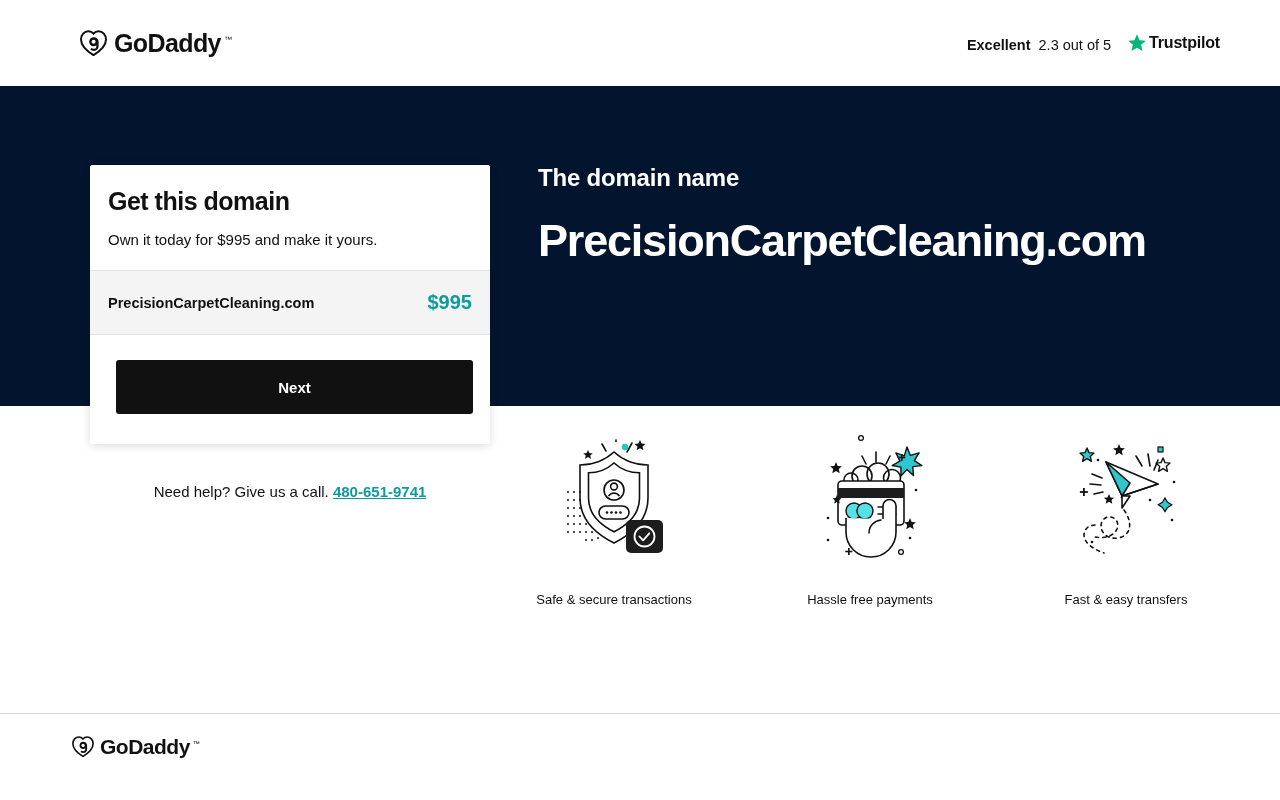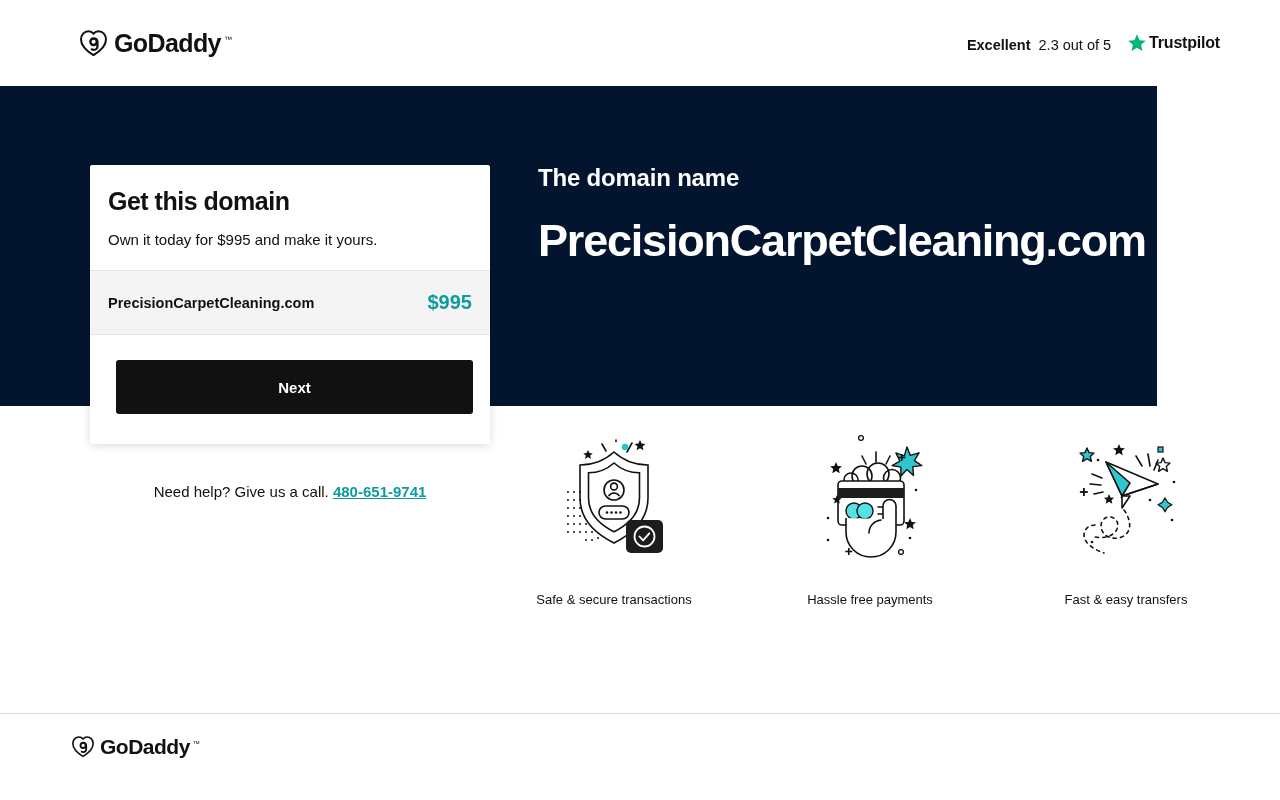--- a/index.html
+++ b/index.html
@@ -25,21 +25,21 @@
 
   .trust { display:flex; align-items:flex-end; gap:8px;margin-left:30px; }
   .trust-word { font-size:14.5px; font-weight:bold; color:#111; }
   .trust-score { font-size:14.5px; color:#111; }
   .trust-brand { display:flex; align-items:center; gap:2px; margin-left:8px; }
   .trust-star { width:20px; height:20px; display:block; }
   .trust-name { font-size:16px; font-weight:bold; color:#111; letter-spacing:-0.2px; }
 
   
   .hero {
-    position:absolute; top:86px; left:0; width:1157px; height:320px;
+    position:absolute; top:86px; left:0; width:1280px; height:320px;
     background:#03152e;
   }
   .hero-text { position:absolute; left:538px; top:78px; color:#ffffff; }
   .hero-line1 { font-size:24px; font-weight:bold; letter-spacing:-0.2px; }
   .hero-domain {
     font-size:45px; font-weight:bold; letter-spacing:-1.2px;
     margin-top:23px; white-space:nowrap;
   }
   .hero-line3 { font-size:24px; font-weight:bold; letter-spacing:-0.2px; margin-top:24px; }
 

